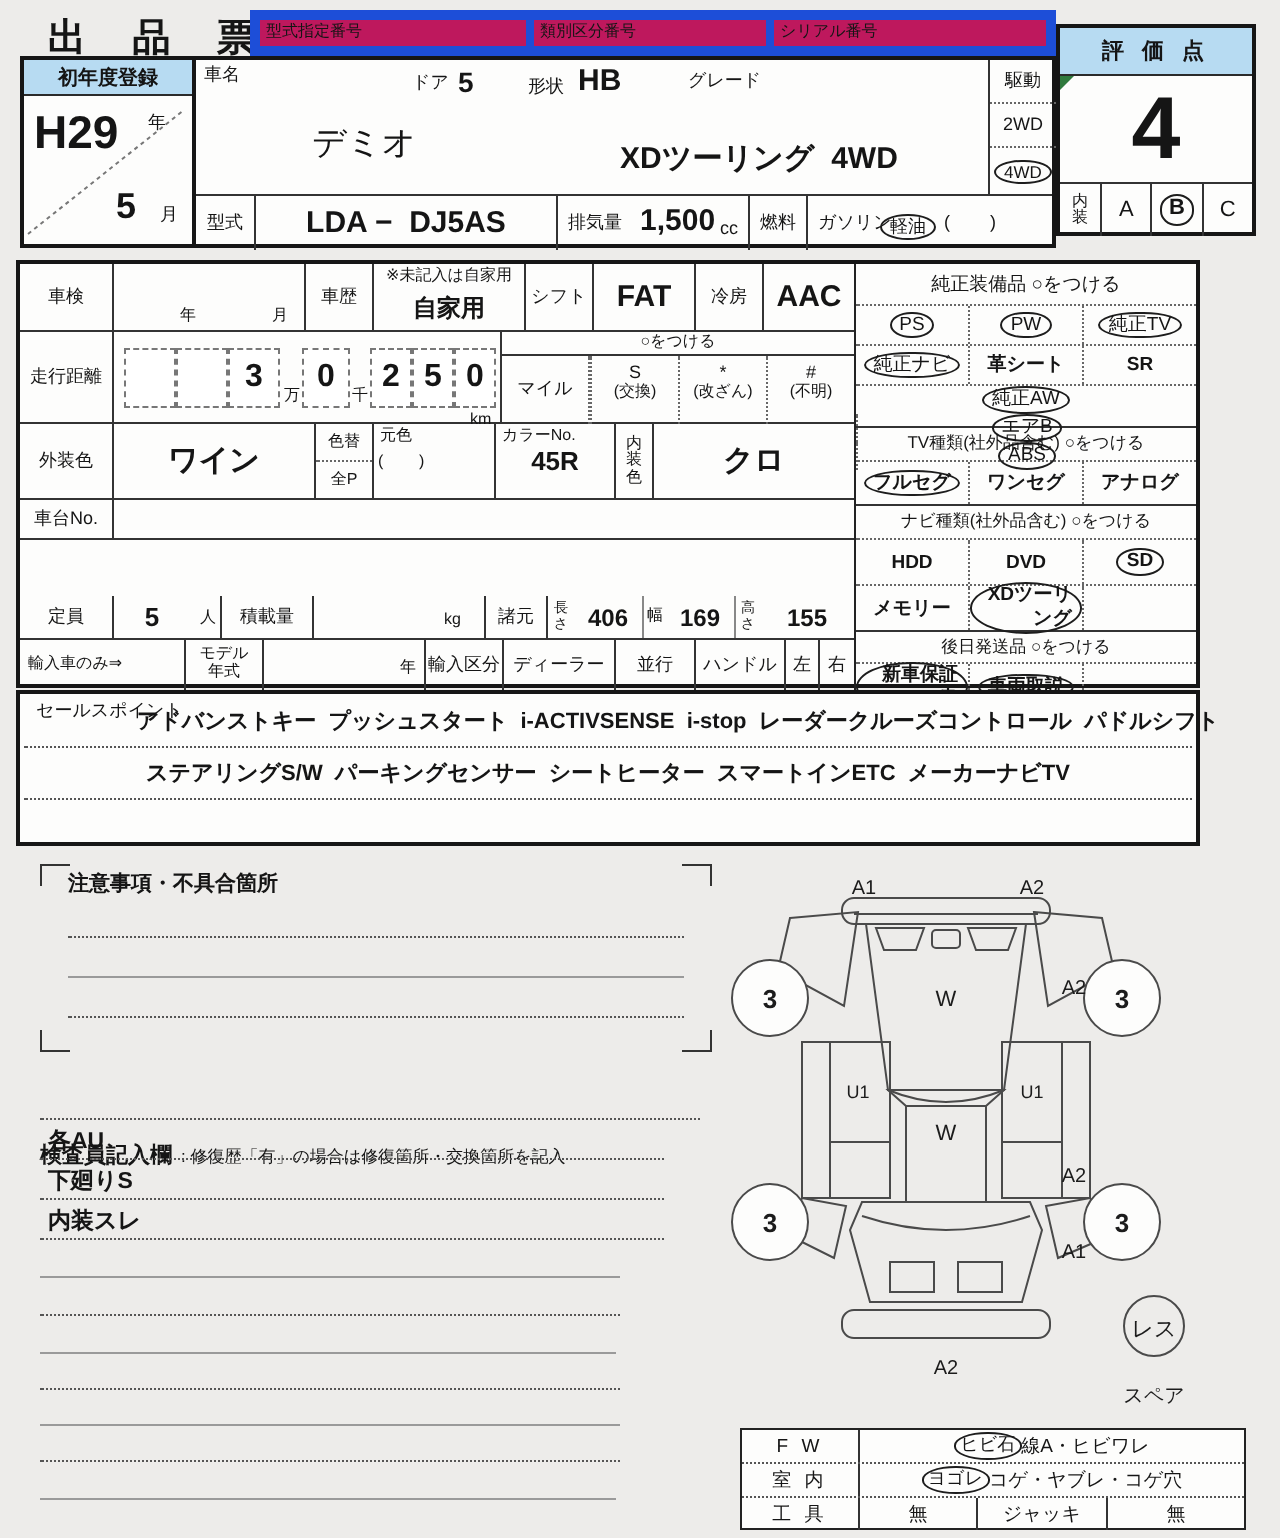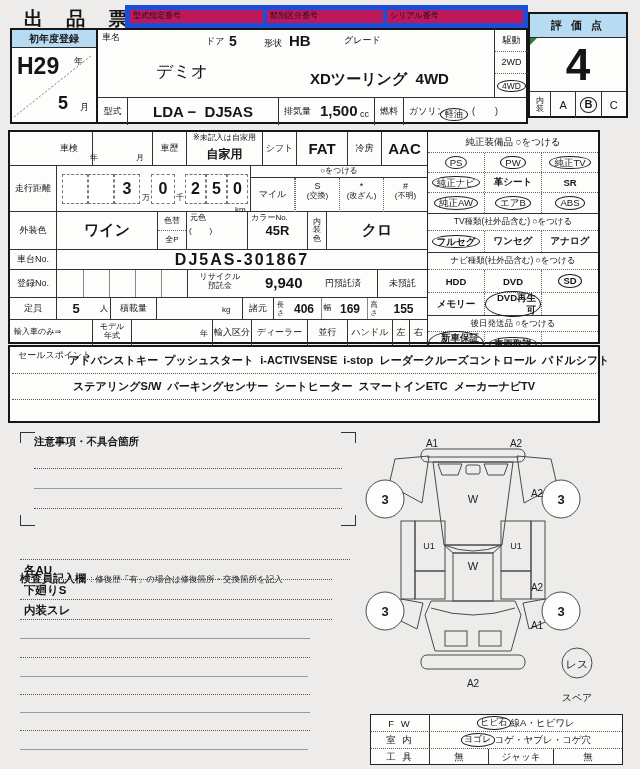--- a/index.html
+++ b/index.html
@@ -101,21 +101,21 @@
       <div class="ctr" style="flex:1;border-left:1px solid #333;">
         <span class="circ bold" style="font-size:11px;">B</span>
       </div>
       <div class="ctr" style="flex:1;border-left:1px solid #333;font-size:11px;">C</div>
     </div>
   </div>
 
   <div class="a bx2" style="left:8px;top:130px;width:592px;height:214px;">
 
     <div class="a solB" style="left:0;top:0;width:417px;height:34px;">
-      <div class="a ctr lb solR" style="left:0;top:0;width:47px;height:33px;margin-left:36px;">車検</div>
+      <div class="a ctr lb solR" style="left:0;top:0;width:47px;height:33px;">車検</div>
       <div class="a lb8" style="left:80px;top:22px;">年</div>
       <div class="a lb8" style="left:126px;top:22px;">月</div>
       <div class="a ctr lb solR" style="left:142px;top:0;width:35px;height:33px;border-left:1px solid #333;">車歴</div>
       <div class="a" style="left:177px;top:0;width:75px;height:33px;">
         <div class="lb8 ctr" style="height:12px;">※未記入は自家用</div>
         <div class="ctr bold" style="height:20px;font-size:12px;">自家用</div>
       </div>
       <div class="a ctr lb" style="left:252px;top:0;width:35px;height:33px;border-left:1px solid #333;border-right:1px solid #333;">シフト</div>
       <div class="a ctr bold" style="left:287px;top:0;width:50px;height:33px;font-size:15px;">FAT</div>
       <div class="a ctr lb" style="left:337px;top:0;width:35px;height:33px;border-left:1px solid #333;border-right:1px solid #333;">冷房</div>
@@ -172,37 +172,22 @@
         <div class="ctr bold" style="font-size:13px;">45R</div>
       </div>
       <div class="a ctr vtx" style="left:297px;top:0;width:20px;height:37px;border-left:1px solid #333;border-right:1px solid #333;font-size:8px;">
           <span style="display:inline-block;width:9px;">内装色</span>
         </div>
       <div class="a ctr bold" style="left:317px;top:0;width:100px;height:37px;font-size:15px;">クロ</div>
     </div>
 
     <div class="a solB" style="left:0;top:118px;width:417px;height:20px;">
       <div class="a ctr lb solR" style="left:0;top:0;width:47px;height:19px;">車台No.</div>
-      <div class="a ctr bold" style="left:47px;top:0;width:370px;height:19px;font-size:16px;letter-spacing:2px;">DJ5AS-301867</div>
-    </div>
-
-    <div class="a solB" style="left:0;top:138px;width:417px;height:28px;">
-      <div class="a ctr lb solR" style="left:0;top:0;width:47px;height:27px;">登録No.</div>
-      <div class="a" style="left:73px;top:0;width:0;height:27px;border-left:1px solid #888;"></div>
-      <div class="a" style="left:99px;top:0;width:0;height:27px;border-left:1px solid #888;"></div>
-      <div class="a" style="left:125px;top:0;width:0;height:27px;border-left:1px solid #888;"></div>
-      <div class="a" style="left:151px;top:0;width:0;height:27px;border-left:1px solid #888;"></div>
-      <div class="a" style="left:177px;top:0;width:65px;height:27px;border-left:1px solid #333;text-align:center;">
-        <div class="lb8" style="margin-top:3px;">リサイクル</div>
-        <div class="lb8">預託金</div>
-      </div>
-      <div class="a bold" style="left:255px;top:4px;font-size:15px;">9,940</div>
-      <div class="a lb" style="left:315px;top:9px;">円預託済</div>
-      <div class="a ctr lb" style="left:367px;top:0;width:50px;height:27px;border-left:1px solid #333;">未預託</div>
-    </div>
+    </div>
+
 
     <div class="a solB" style="left:0;top:166px;width:417px;height:22px;">
       <div class="a ctr lb solR" style="left:0;top:0;width:47px;height:21px;">定員</div>
       <div class="a ctr bold" style="left:47px;top:0;width:38px;height:21px;font-size:13px;">5</div>
       <div class="a lb8" style="left:90px;top:7px;">人</div>
       <div class="a ctr lb" style="left:100px;top:0;width:47px;height:21px;border-left:1px solid #333;border-right:1px solid #333;">積載量</div>
       <div class="a lb8" style="left:212px;top:8px;text-align:right;">kg</div>
       <div class="a ctr lb" style="left:232px;top:0;width:32px;height:21px;border-left:1px solid #333;border-right:1px solid #333;">諸元</div>
       <div class="a ctr vtx" style="left:264px;top:0;width:13px;height:21px;font-size:7px;">
           <span style="display:inline-block;width:8px;">長さ</span>
@@ -244,21 +229,21 @@
             <span class="circ">純正TV</span>
           </div>
       </div>
       <div style="display:flex;height:19px;border-top:1px dotted #666;">
         <div class="ctr" style="flex:1;">
             <span class="circ">純正ナビ</span>
           </div>
         <div class="ctr bold" style="flex:1;border-left:1px dotted #666;">革シート</div>
         <div class="ctr bold" style="flex:1;border-left:1px dotted #666;">SR</div>
       </div>
-      <div style="display:flex;height:20px;border-top:1px dotted #666;">
+      <div style="display:flex;height:20px;border-top:1px dotted #666;flex-direction:column;">
         <div class="ctr" style="flex:1;">
             <span class="circ">純正AW</span>
           </div>
         <div class="ctr" style="flex:1;border-left:1px dotted #666;">
             <span class="circ">エアB</span>
           </div>
         <div class="ctr" style="flex:1;border-left:1px dotted #666;">
             <span class="circ">ABS</span>
           </div>
       </div>
@@ -274,21 +259,21 @@
       <div style="display:flex;height:22px;">
         <div class="ctr bold" style="flex:1;">HDD</div>
         <div class="ctr bold" style="flex:1;border-left:1px dotted #666;">DVD</div>
         <div class="ctr" style="flex:1;border-left:1px dotted #666;">
             <span class="circ bold">SD</span>
           </div>
       </div>
       <div style="display:flex;height:22px;border-top:1px dotted #666;">
         <div class="ctr bold" style="flex:1;">メモリー</div>
         <div class="ctr" style="flex:1;border-left:1px dotted #666;">
-            <span class="circ bold">DVD再生可</span>
+            <span class="circ bold">XDツーリング</span>
           </div>
         <div class="ctr" style="flex:1;border-left:1px dotted #666;"></div>
       </div>
       <div class="ctr" style="height:15px;border-top:1px solid #333;border-bottom:1px dotted #666;font-size:8.5px;">後日発送品 ○をつける</div>
       <div style="display:flex;height:23px;">
         <div class="ctr" style="flex:1;">
             <span class="circ bold">新車保証書</span>
           </div>
         <div class="ctr" style="flex:1;border-left:1px dotted #666;">
             <span class="circ bold">車両取説</span>

